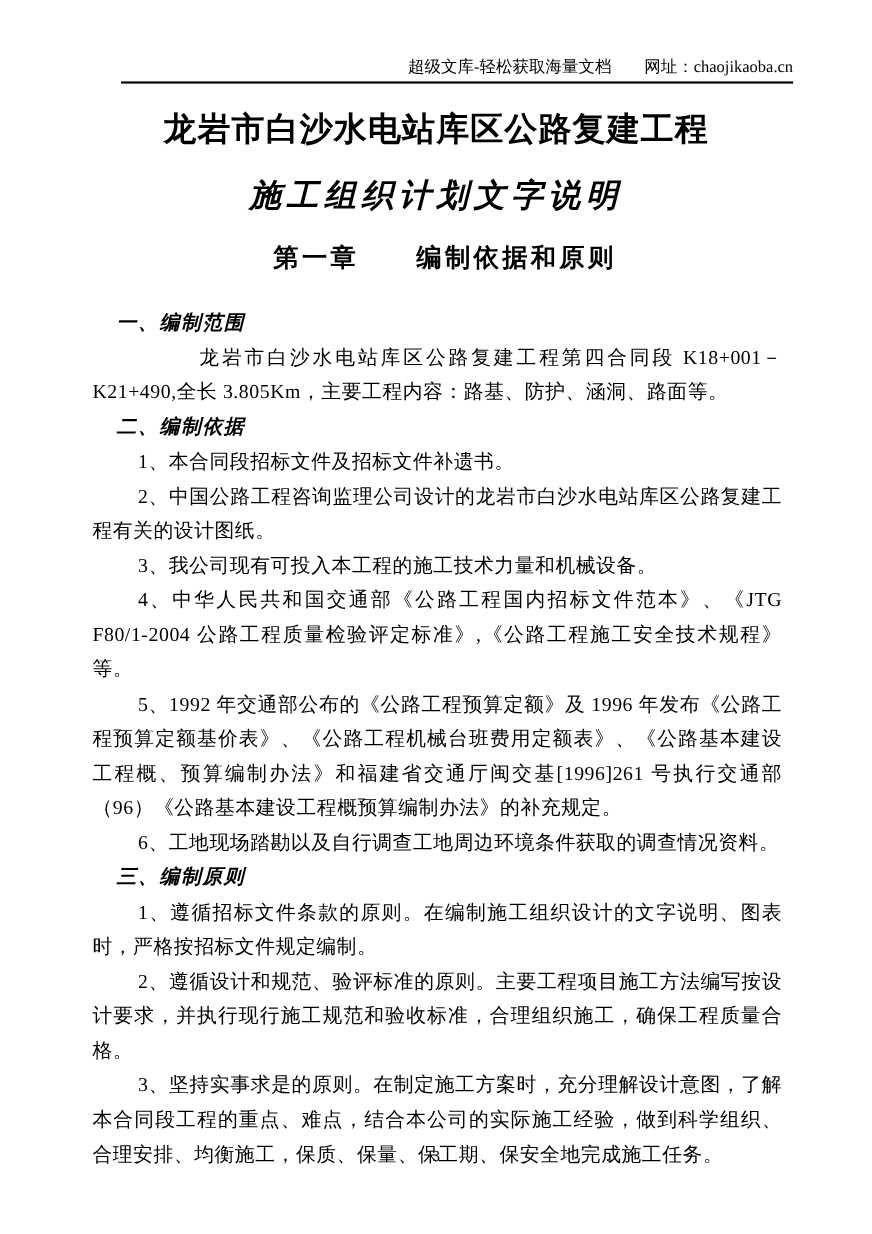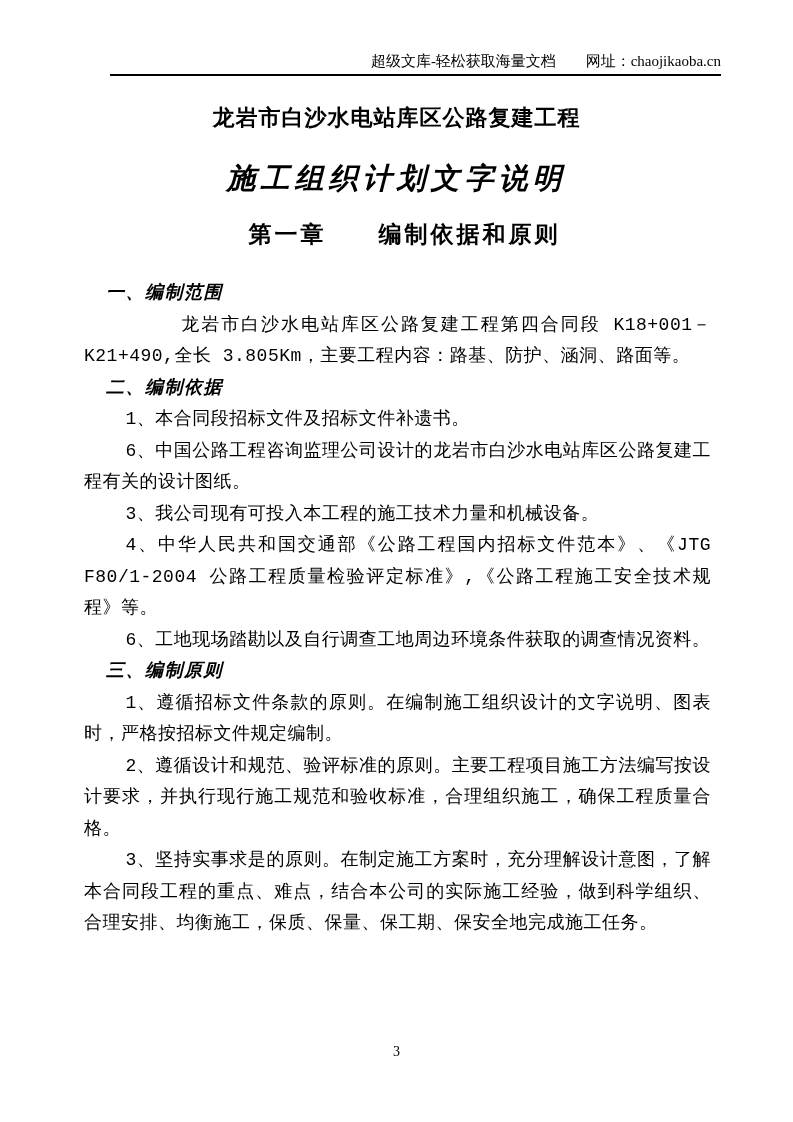--- a/index.html
+++ b/index.html
@@ -44,21 +44,21 @@
     position: absolute;
     top: 77px;
     left: 0;
     right: 0;
   }
   .doc-title {
     margin: 23px 0 0 0;
     text-align: center;
     font-family: "Liberation Sans", "DejaVu Sans", sans-serif;
     font-weight: bold;
-    font-size: 22px;
+    font-size: 30px;
     line-height: 35px;
     letter-spacing: 1px;
   }
   .doc-subtitle {
     margin: 28px 0 0 0;
     text-align: center;
     font-weight: bold;
     font-style: italic;
     font-size: 29px;
     line-height: 31px;
@@ -75,21 +75,20 @@
   
   .doc-body {
     position: absolute;
     top: 278px;
     left: 84px;
     right: 82px;
     font-size: 18px;
     line-height: 31.5px;
     letter-spacing: 0.5px;
     text-align: justify;
-    font-family: Liberation Mono, monospace;
   }
   .doc-section {
     margin: 0;
   }
   .section-heading {
     font-weight: bold;
     font-style: italic;
     padding-left: 22px;
     letter-spacing: 1.5px;
   }
@@ -129,23 +128,24 @@
 
   <div class="doc-body">
 
   <section class="doc-section first">
         <div class="section-heading">一、编制范围</div>
         <p class="body-para">龙岩市白沙水电站库区公路复建工程第四合同段 K18+001－K21+490,全长 3.805Km，主要工程内容：路基、防护、涵洞、路面等。</p>
       </section>
       <section class="doc-section">
         <div class="section-heading">二、编制依据</div>
         <p class="body-para">1、本合同段招标文件及招标文件补遗书。</p>
-        <p class="body-para">6、中国公路工程咨询监理公司设计的龙岩市白沙水电站库区公路复建工程有关的设计图纸。</p>
+        <p class="body-para">2、中国公路工程咨询监理公司设计的龙岩市白沙水电站库区公路复建工程有关的设计图纸。</p>
         <p class="body-para">3、我公司现有可投入本工程的施工技术力量和机械设备。</p>
         <p class="body-para">4、中华人民共和国交通部《公路工程国内招标文件范本》、《JTG F80/1-2004 公路工程质量检验评定标准》,《公路工程施工安全技术规程》等。</p>
+        <p class="body-para">5、1992 年交通部公布的《公路工程预算定额》及 1996 年发布《公路工程预算定额基价表》、《公路工程机械台班费用定额表》、《公路基本建设工程概、预算编制办法》和福建省交通厅闽交基[1996]261 号执行交通部（96）《公路基本建设工程概预算编制办法》的补充规定。</p>
         <p class="body-para">6、工地现场踏勘以及自行调查工地周边环境条件获取的调查情况资料。</p>
       </section>
       <section class="doc-section">
         <div class="section-heading">三、编制原则</div>
         <p class="body-para">1、遵循招标文件条款的原则。在编制施工组织设计的文字说明、图表时，严格按招标文件规定编制。</p>
         <p class="body-para">2、遵循设计和规范、验评标准的原则。主要工程项目施工方法编写按设计要求，并执行现行施工规范和验收标准，合理组织施工，确保工程质量合格。</p>
         <p class="body-para">3、坚持实事求是的原则。在制定施工方案时，充分理解设计意图，了解本合同段工程的重点、难点，结合本公司的实际施工经验，做到科学组织、合理安排、均衡施工，保质、保量、保工期、保安全地完成施工任务。</p>
       </section>
     </div>
 

